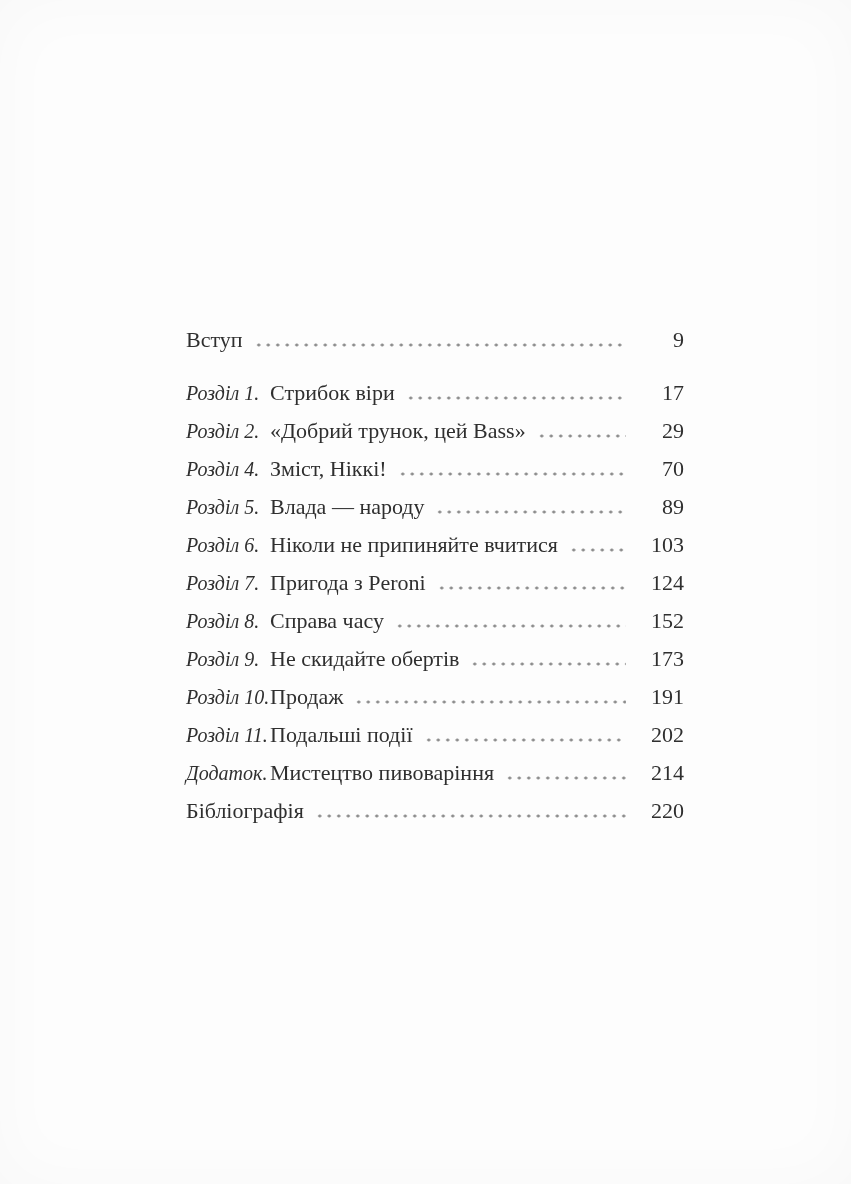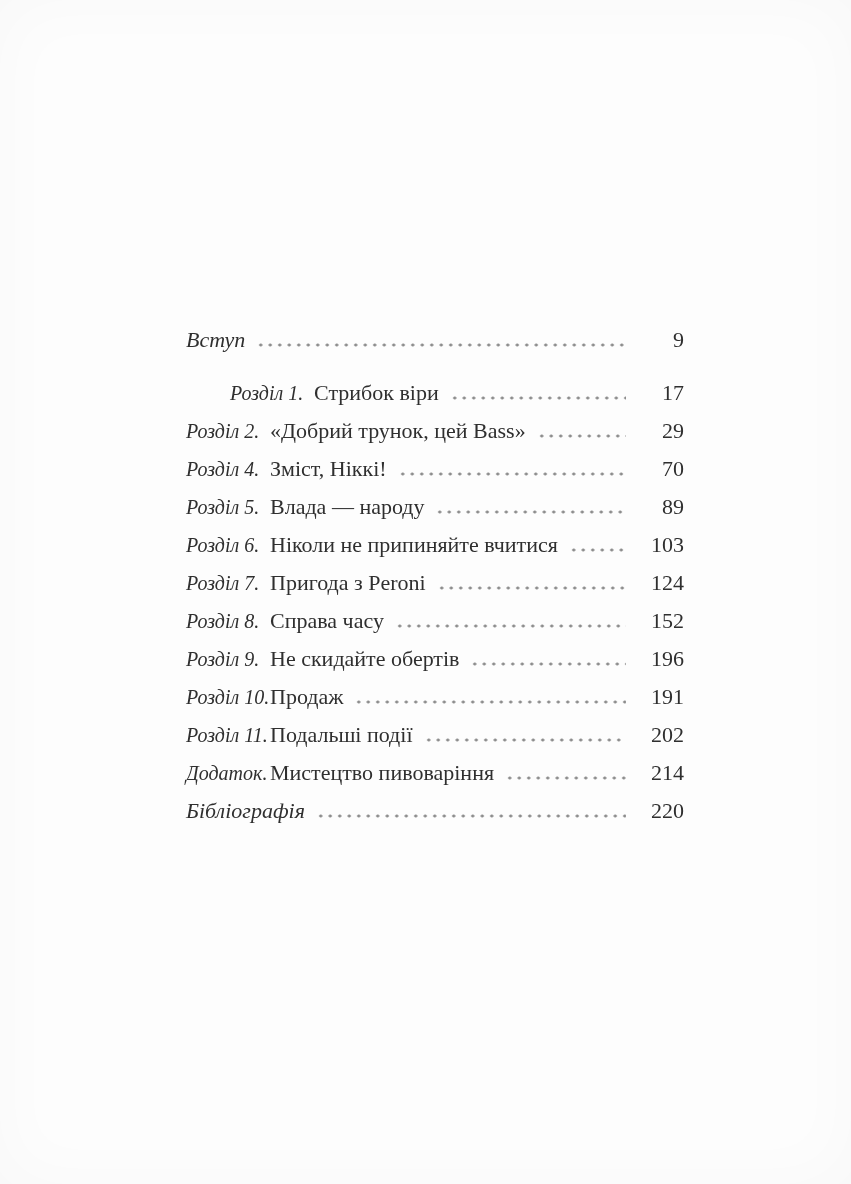--- a/index.html
+++ b/index.html
@@ -33,34 +33,34 @@
     width: 498px;
   }
   .row {
     display: flex;
     align-items: baseline;
     font-size: 22px;
     line-height: 24px;
     margin-top: 14px;
   }
   .row:first-child { margin-top: 0; }
-  .row.gap { margin-top: 29px; margin-left: 44px; }
+  .row.gap { margin-top: 29px; }
   .prefix {
     flex: none;
     width: 84px;
     font-style: italic;
     font-size: 20px;
     white-space: nowrap;
   }
   .titletext {
     flex: none;
     white-space: nowrap;
     padding-right: 11px;
   }
-  .titletext.italic { font-style: italic; }
+  .titletext.italic { }
   .leader {
     flex: 1 1 auto;
     height: 4px;
     background-image: radial-gradient(circle, var(--dot, #8c8c8c) 1.4px, rgba(0,0,0,0) 1.7px);
     background-size: 9.5px 4px;
     background-repeat: repeat-x;
     background-position: left center;
     min-width: 12px;
   }
   .num {
@@ -119,21 +119,21 @@
       <div class="row">
     <span class="prefix">Розділ 8.</span>
     <span class="titletext">Справа часу</span>
     <span class="leader"></span>
     <span class="num">152</span>
   </div>
       <div class="row">
     <span class="prefix">Розділ 9.</span>
     <span class="titletext">Не скидайте обертів</span>
     <span class="leader"></span>
-    <span class="num">196</span>
+    <span class="num">173</span>
   </div>
       <div class="row">
     <span class="prefix">Розділ 10.</span>
     <span class="titletext">Продаж</span>
     <span class="leader"></span>
     <span class="num">191</span>
   </div>
       <div class="row">
     <span class="prefix">Розділ 11.</span>
     <span class="titletext">Подальші події</span>

